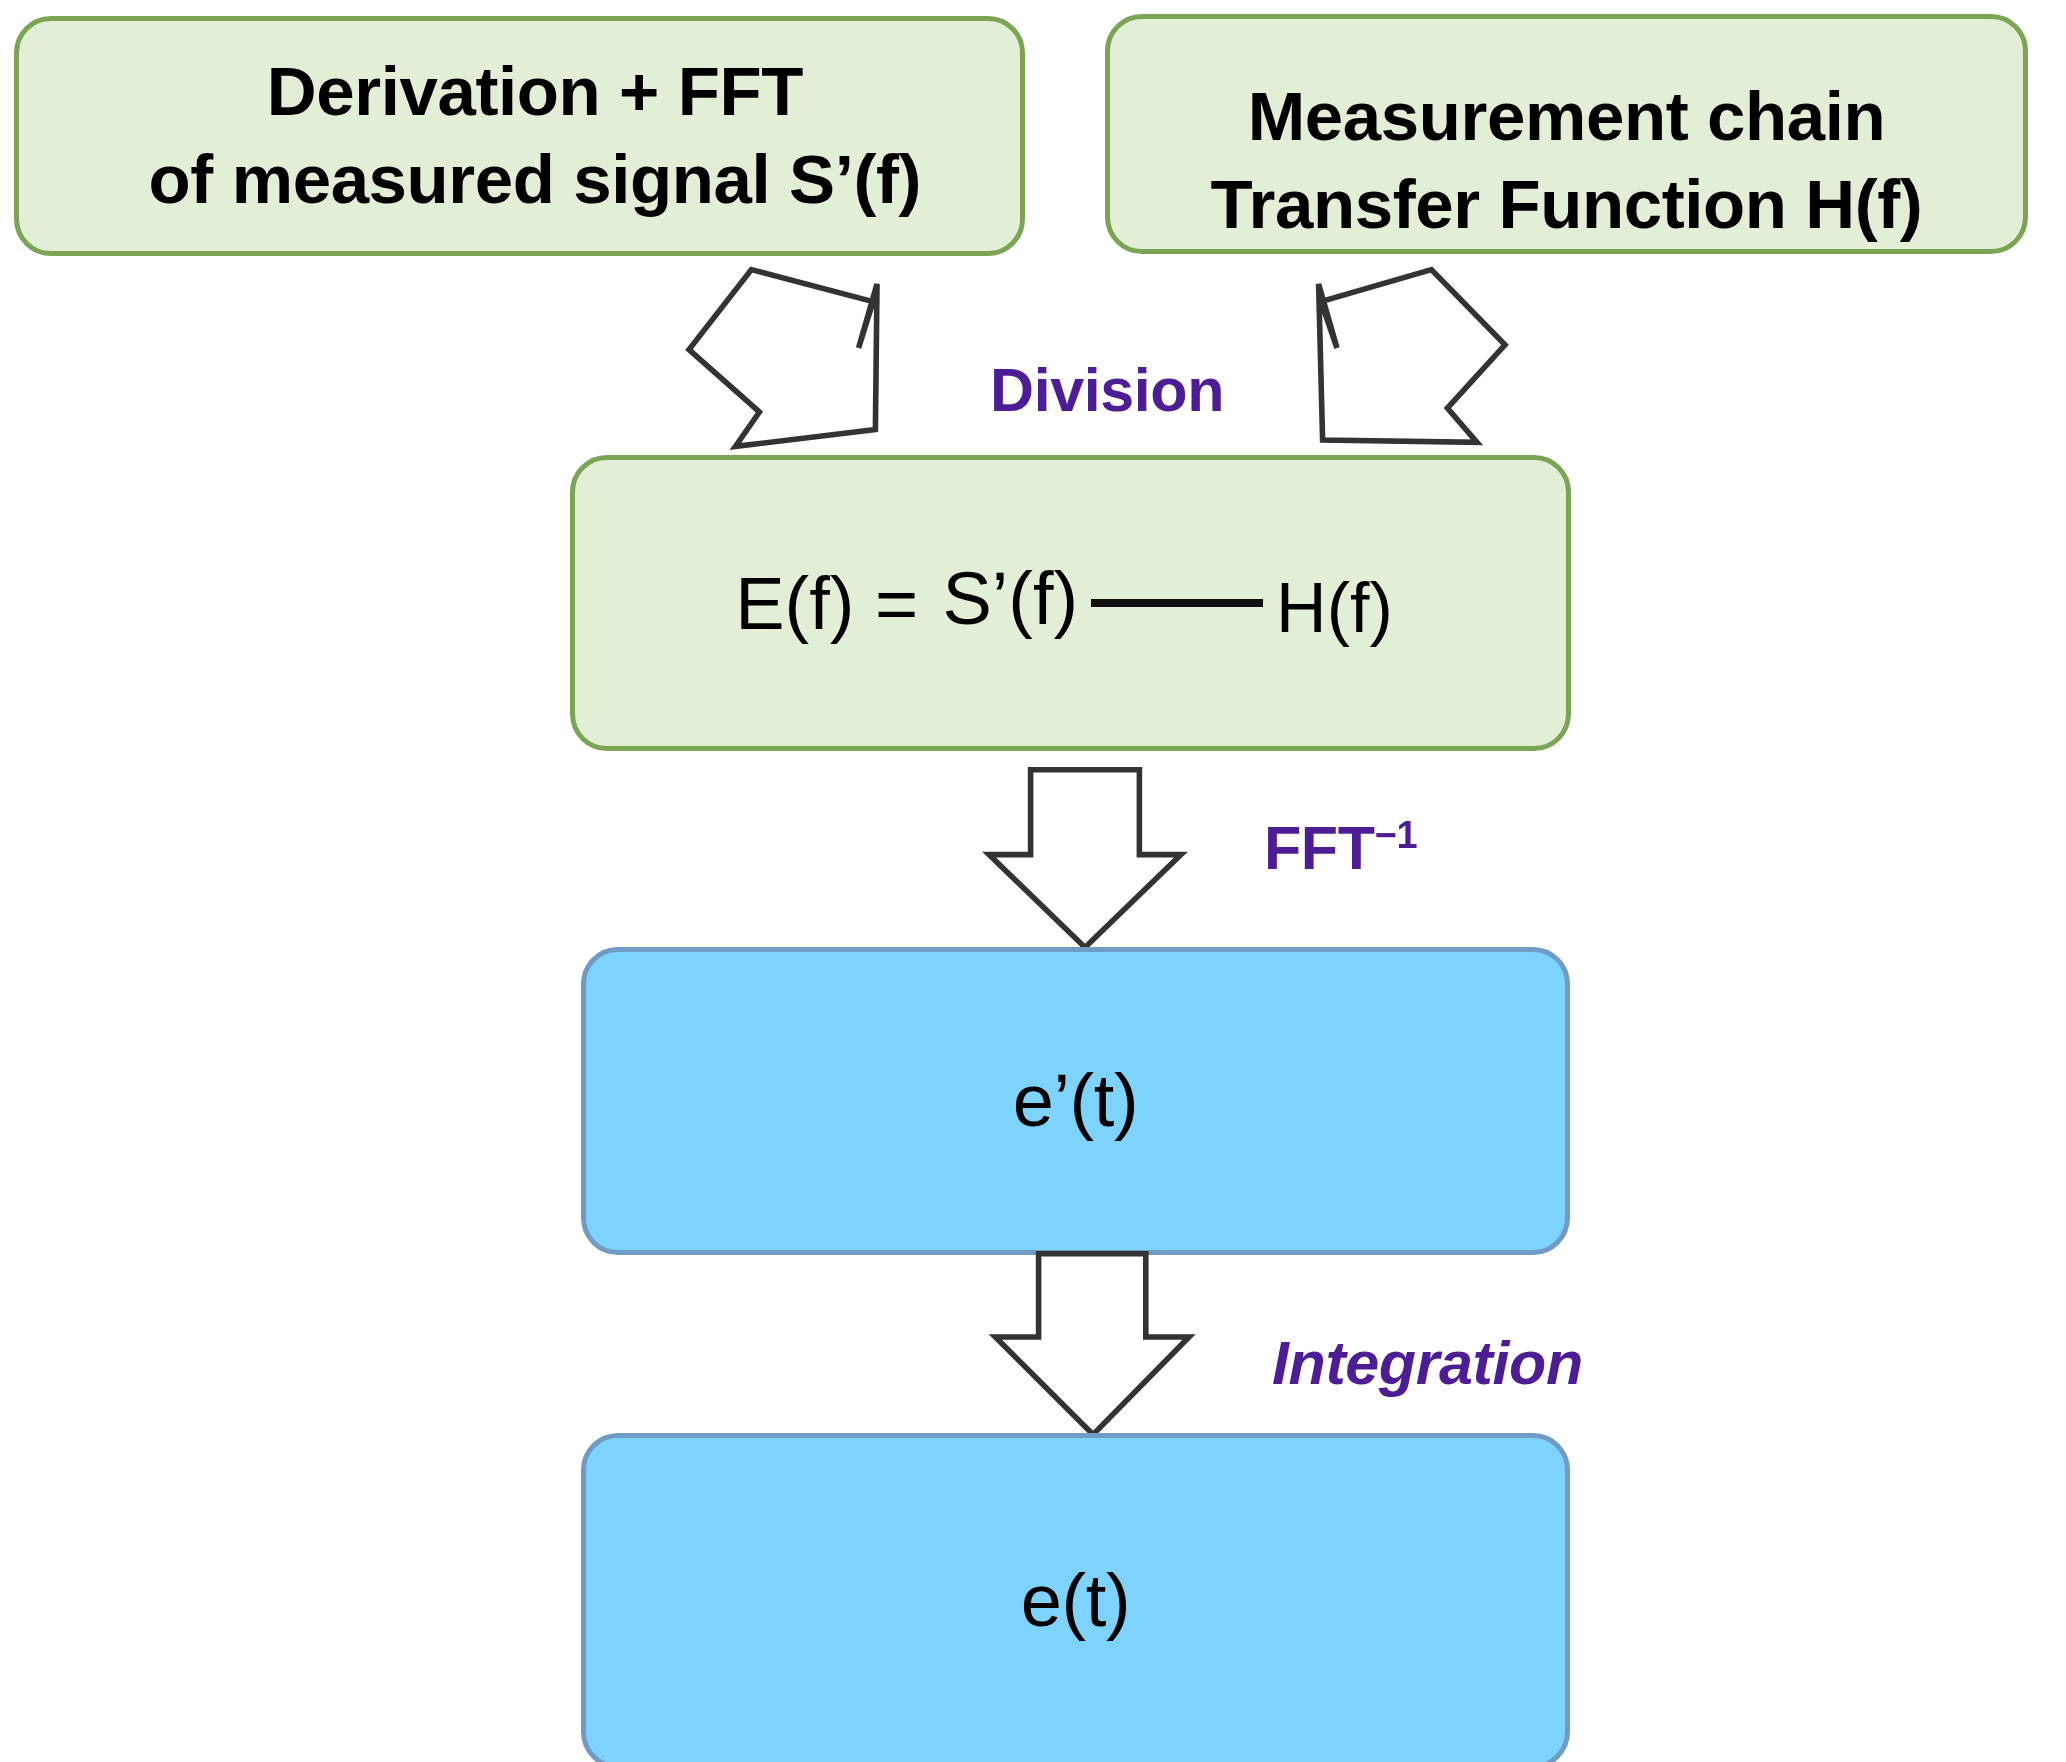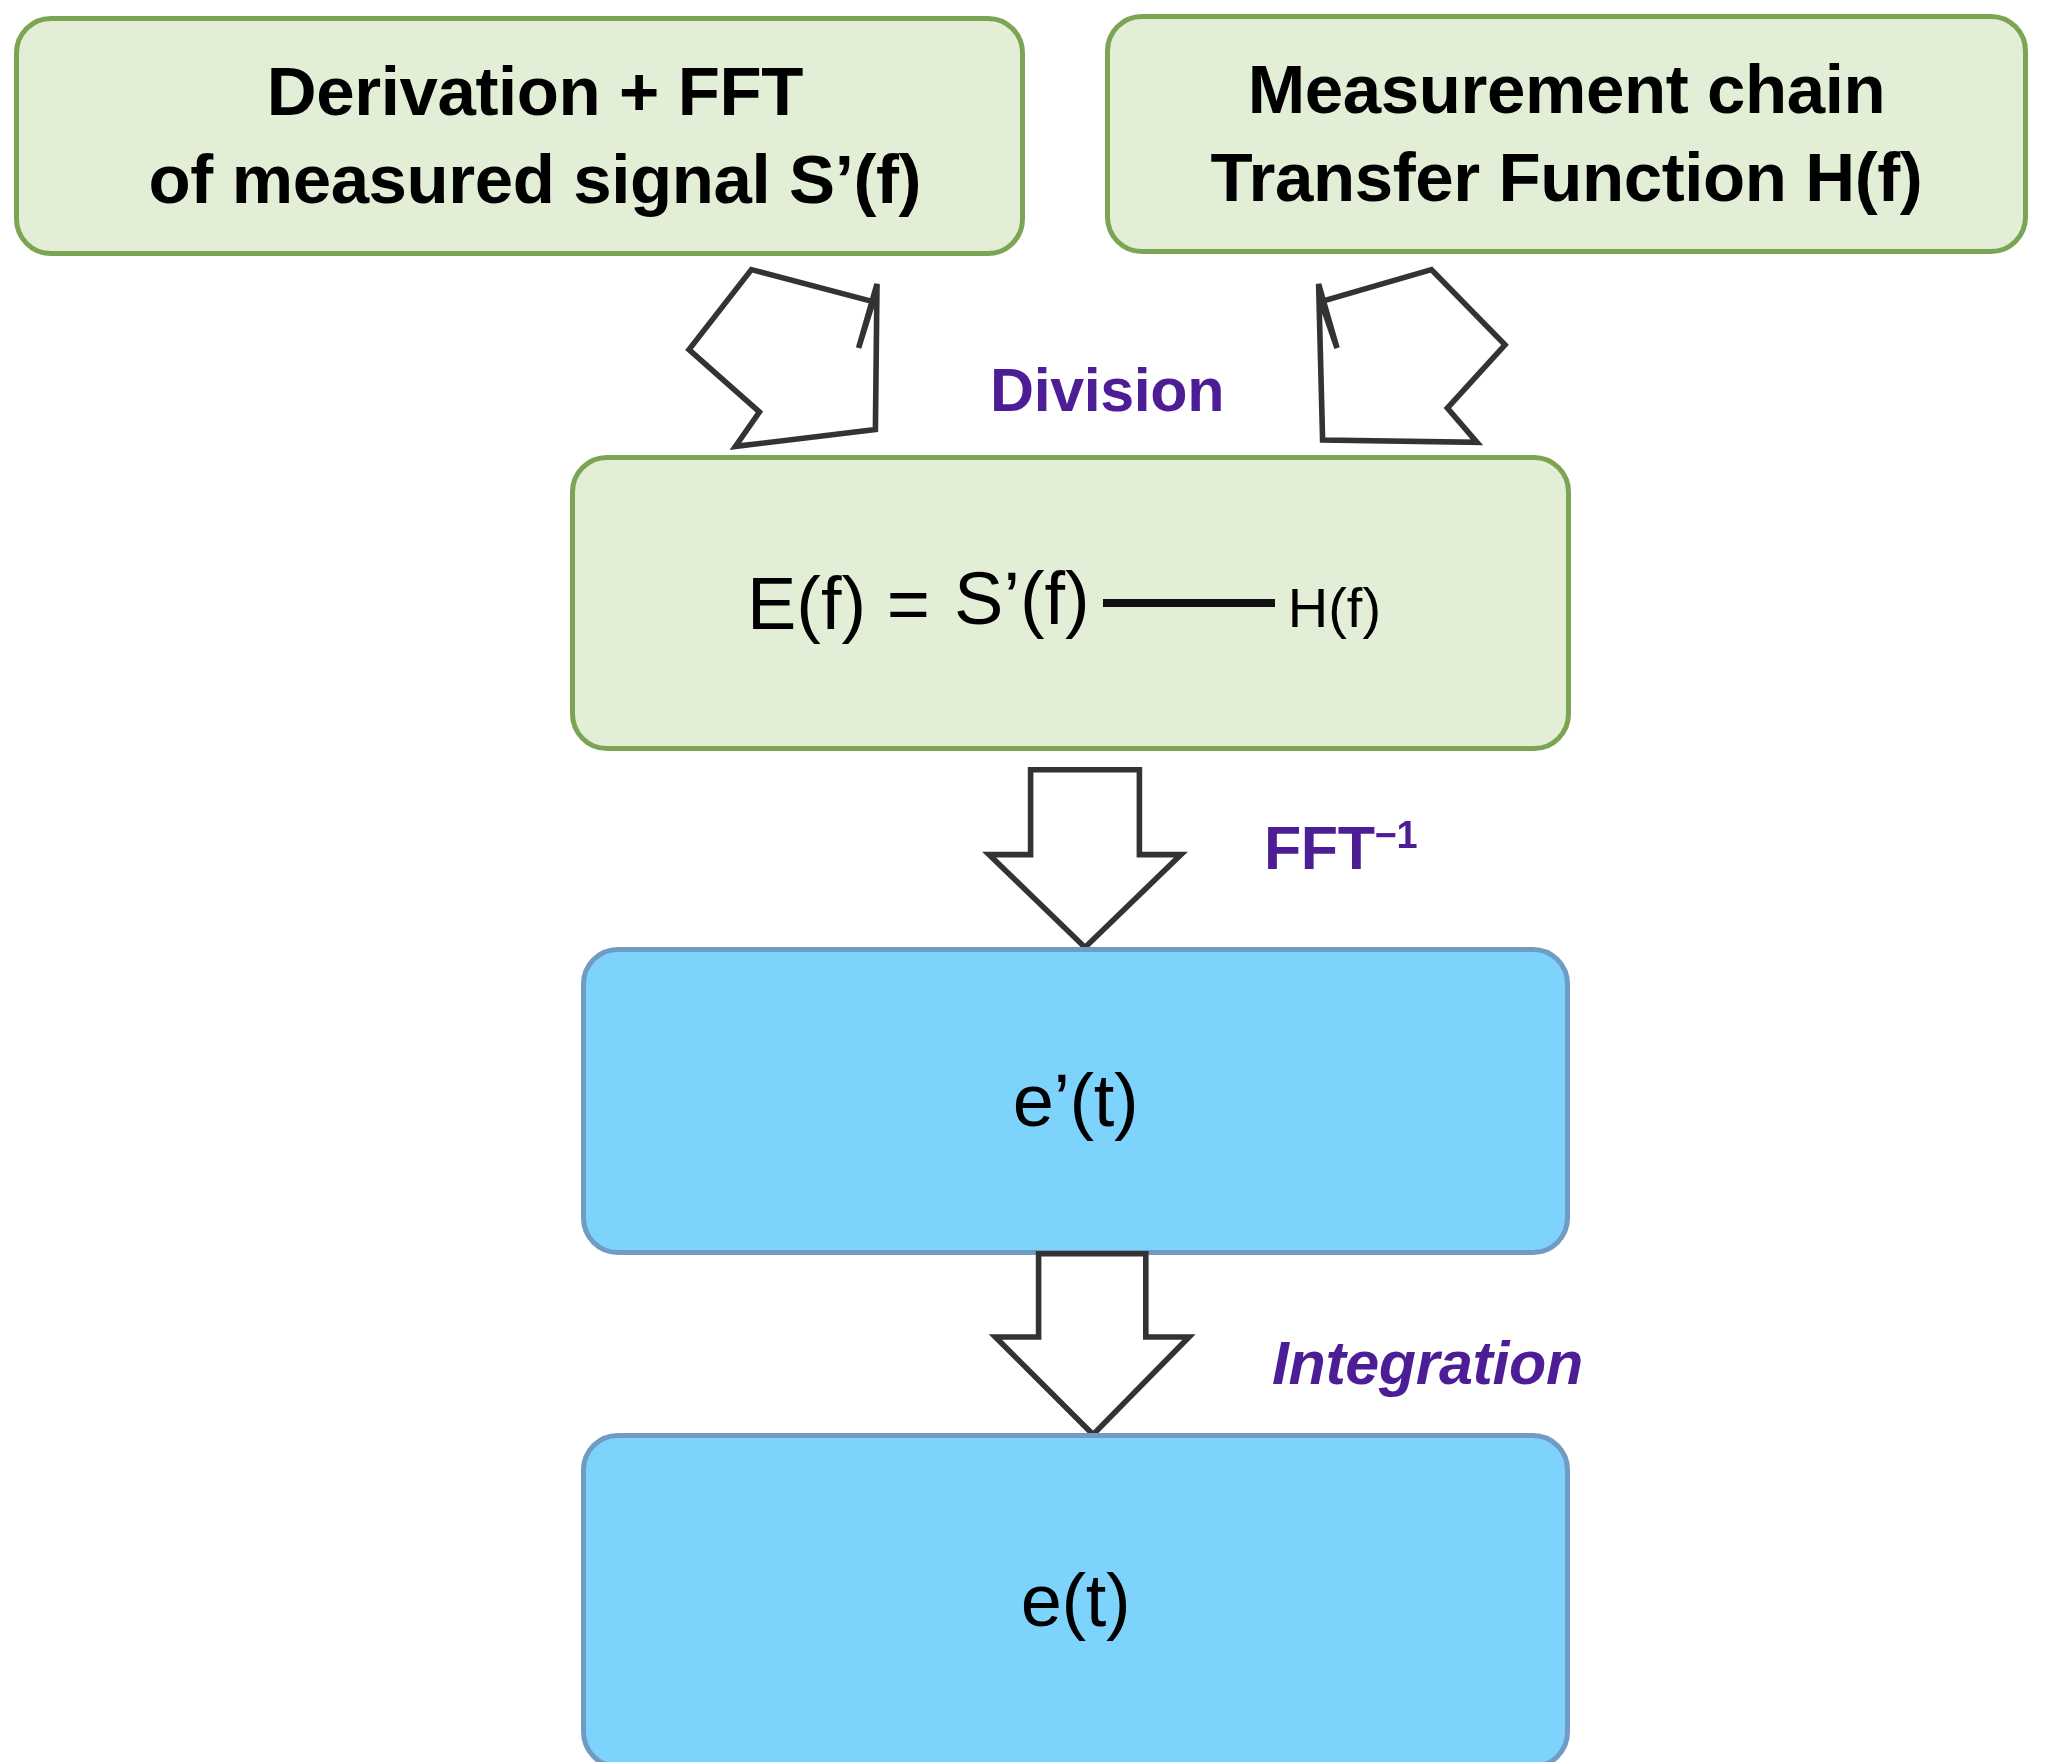--- a/index.html
+++ b/index.html
@@ -43,21 +43,21 @@
     letter-spacing: -0.4px;
     white-space: pre-line;
   }
 
   #box-derivation {
     left: 14.4px;  top: 16px;  width: 1011px; height: 240px;
   }
   #box-derivation .box-text { font-size: 69px; margin-left: 30px; }
 
   #box-measurement {
-    left: 1105px; top: 14.4px; width: 923px; height: 240px;
+    left: 1105px; top: 14.4px; width: 923px; height: 240px; align-items: flex-end;
   }
   #box-measurement .box-text { font-size: 69px; }
 
   #box-formula {
     left: 570px; top: 455px; width: 1001px; height: 296px;
   }
 
   #box-eprime {
     left: 581px; top: 947px; width: 989px; height: 308px;
   }
@@ -86,21 +86,21 @@
     justify-content: center;
     line-height: 1.0;
   }
   .frac .num { padding: 0 13px 8px 13px; font-size: 74px; }
   .frac .bar {
     width: 100%;
     min-width: 172px;
     height: 8.8px;
     background: #111;
   }
-  .frac .den { padding: 9.6px 13px 0 13px; font-size: 56px; }
+  .frac .den { padding: 9.6px 13px 0 13px; font-size: 70px; }
 
   
   .step-label {
     position: absolute;
     color: #4c1d95;
     font-weight: bold;
     font-size: 61px;
     white-space: nowrap;
     letter-spacing: -0.4px;
     margin-left: 32px;

